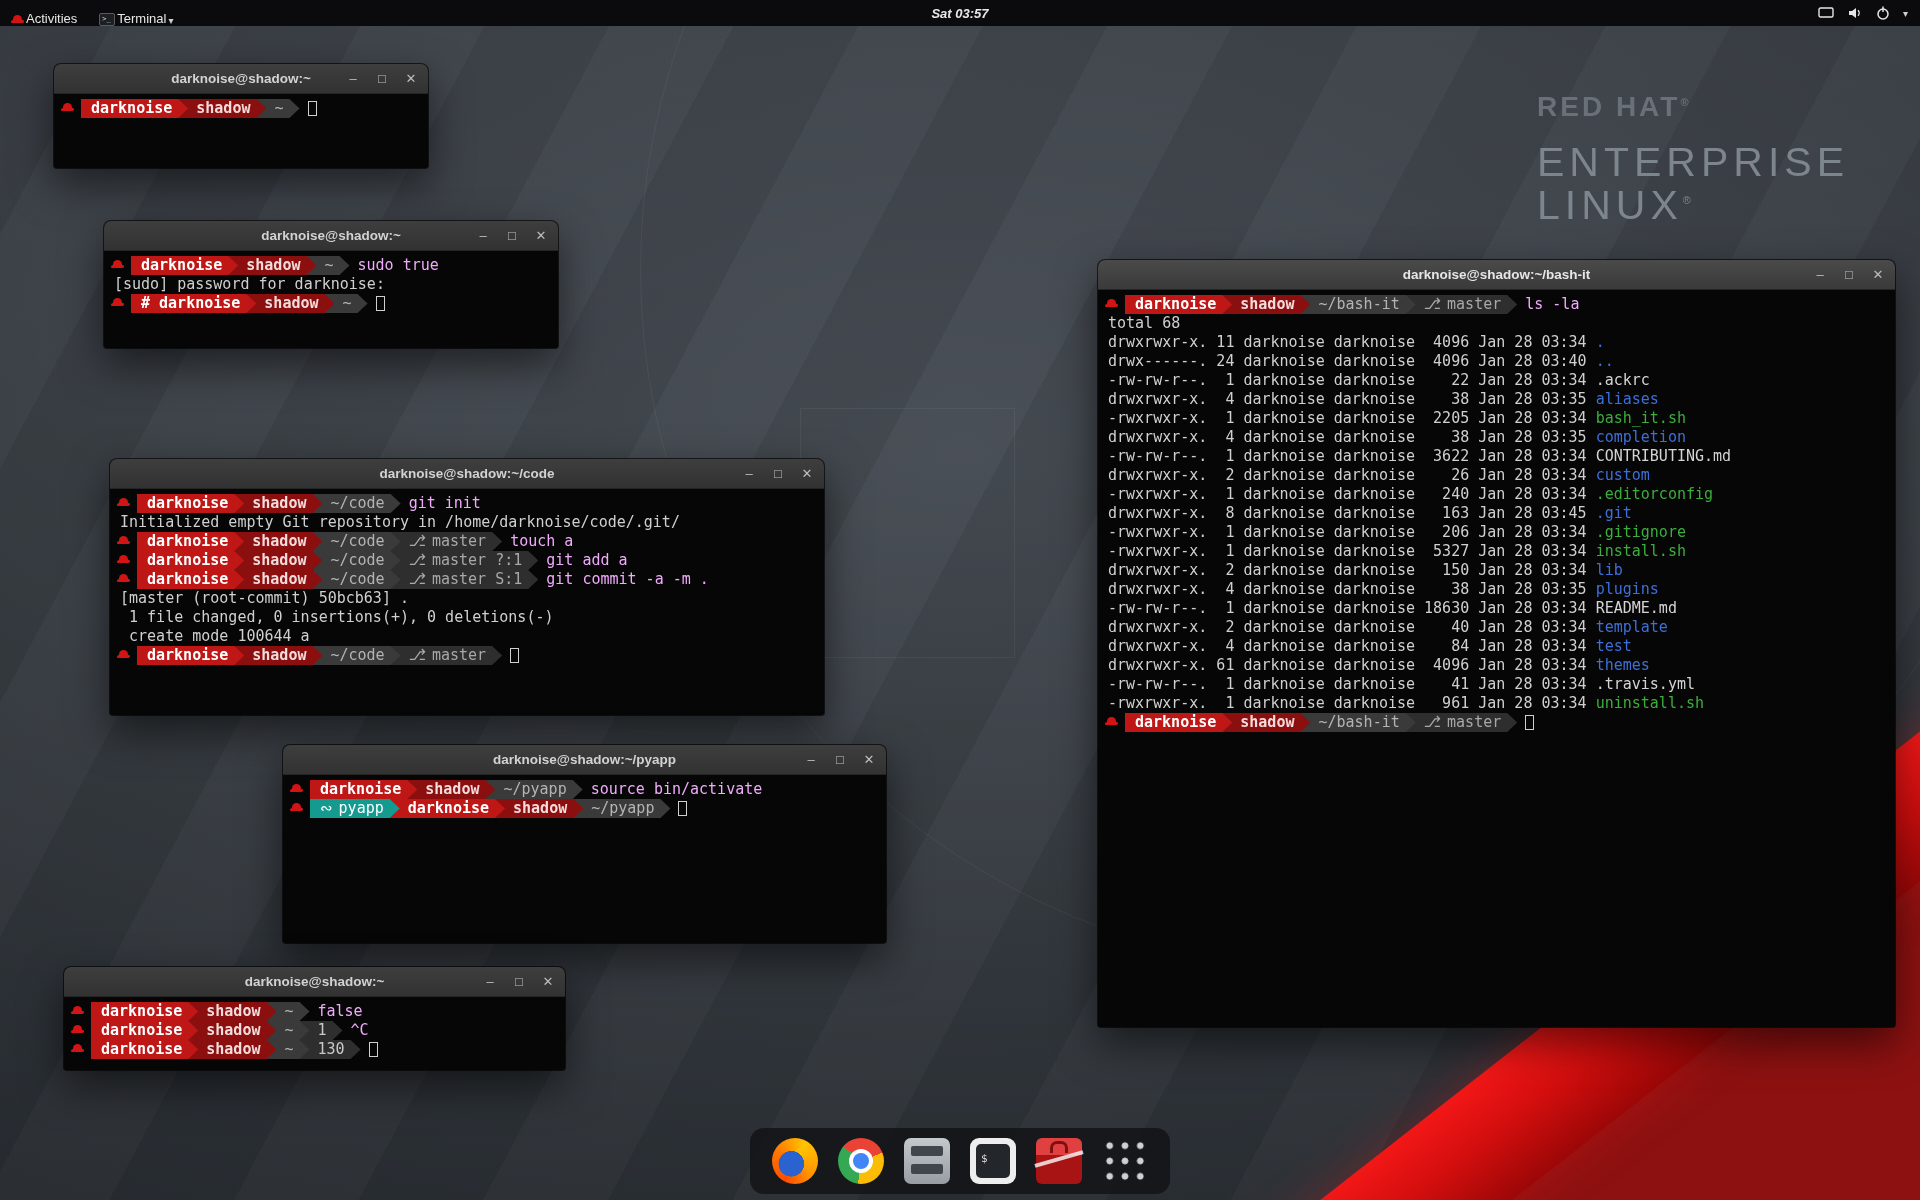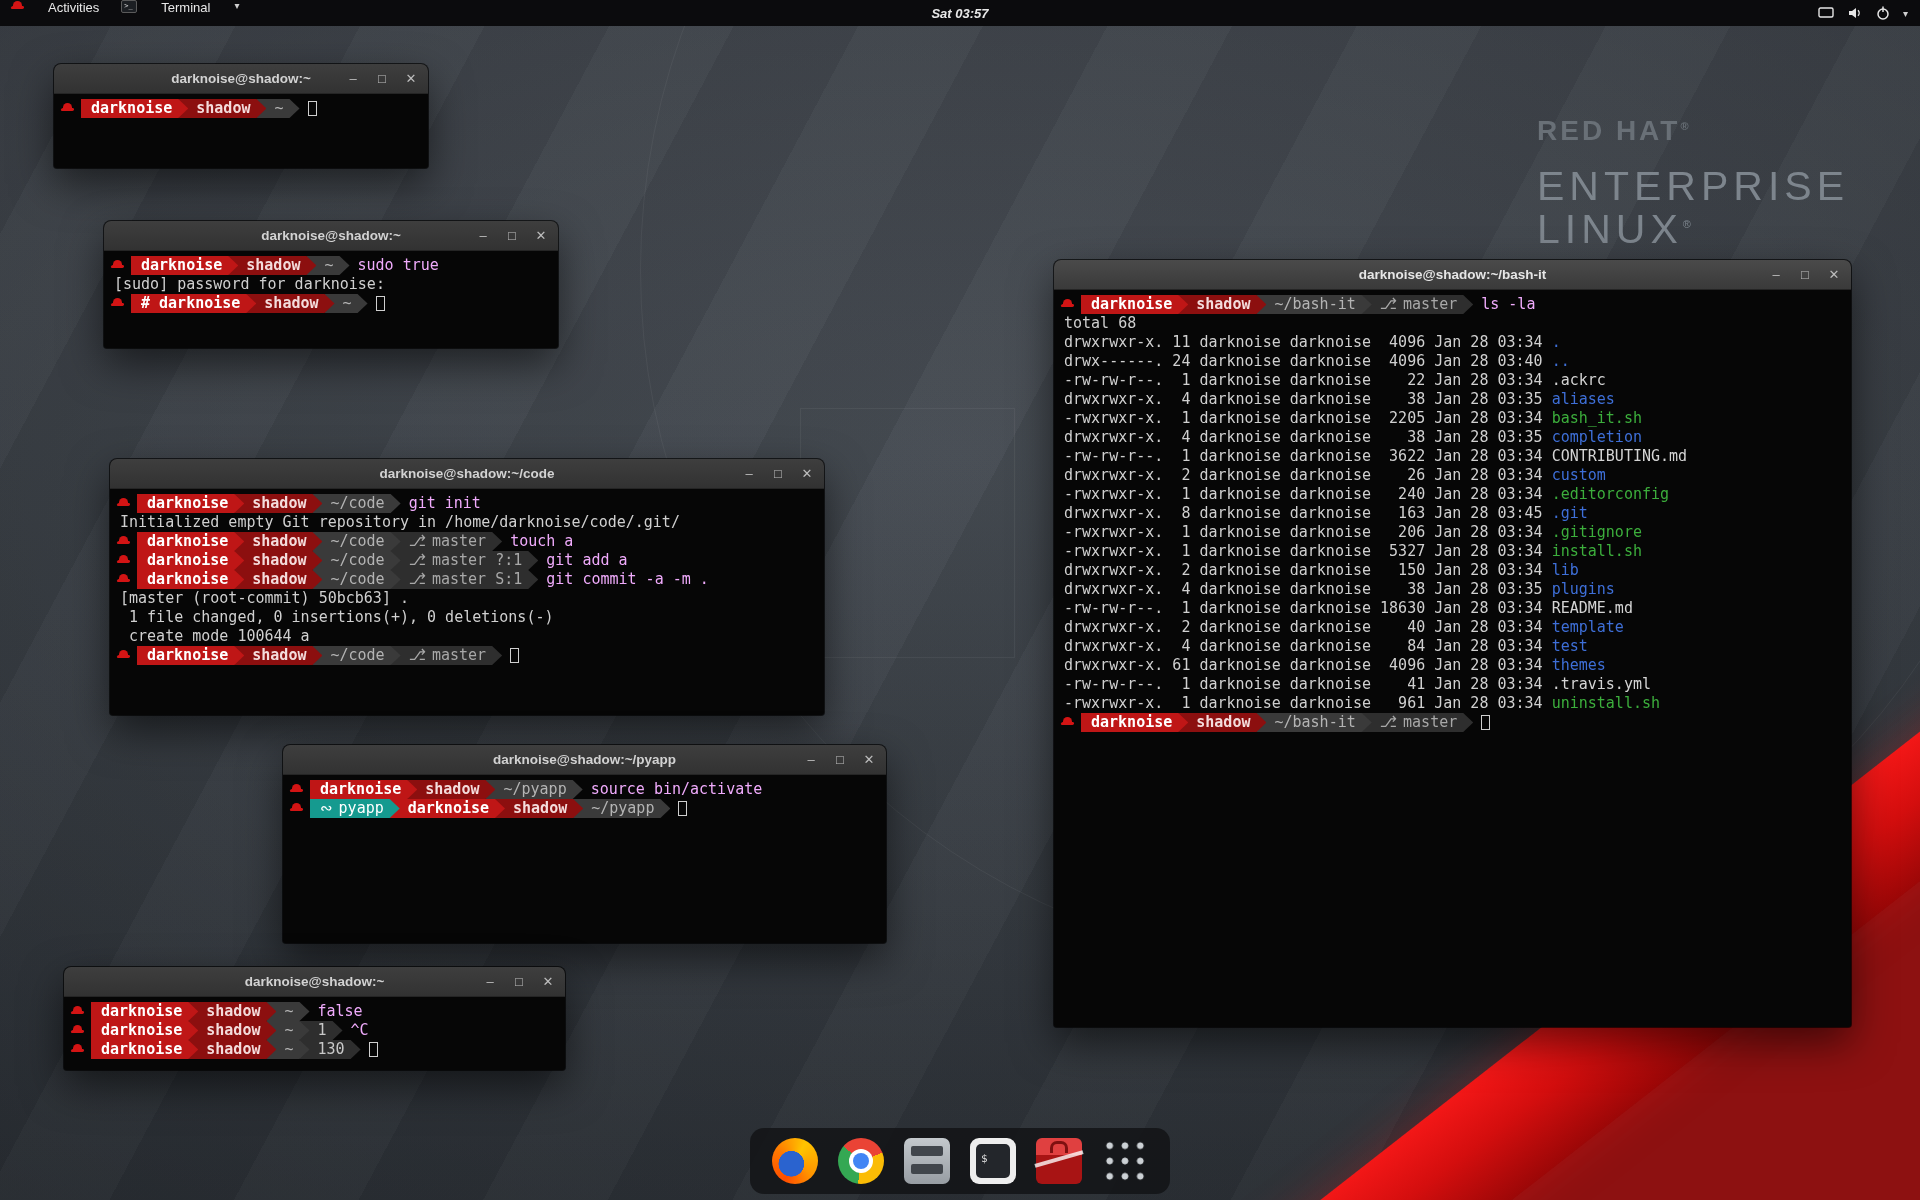--- a/index.html
+++ b/index.html
@@ -17,50 +17,50 @@
     border:1px solid rgba(255,255,255,0.055); }
   .deco-arc { position:absolute; left:640px; top:-430px; width:1400px; height:1400px;
     border-radius:50%; border:1px solid rgba(255,255,255,0.05); }
   .ribbon { position:absolute; }
   .rb-dark   { left:1240px; top:1030px; width:1400px; height:760px; background:#6e0d0d; transform:rotate(-38deg); }
   .rb-mid    { left:1190px; top:968px;  width:1300px; height:300px; background:#8d1111; transform:rotate(-38deg); }
   .rb-bright { left:1140px; top:888px;  width:1200px; height:118px;
     background:linear-gradient(180deg,#f31717 0%, #d40e0e 45%, #9c0707 100%);
     transform:rotate(-38deg); box-shadow:0 0 46px rgba(255,20,20,0.28); }
 
-  .brand { position:absolute; left:1537px; top:116px; color:#6f777e; z-index:1; line-height:1.05; }
+  .brand { position:absolute; left:1537px; top:92px; color:#6f777e; z-index:1; line-height:1.05; }
   .brand .rh  { font-size:28px; font-weight:bold; letter-spacing:3px; color:#697077; }
   .brand .big { font-size:41px; font-weight:400; letter-spacing:5px; color:#7d858d; }
   .brand sup  { font-size:11px; vertical-align:super; }
   .brand .row2{ margin-top:20px; }
 
   
   .topbar { position:absolute; left:0; top:0; right:0; height:26px; background:#0b0b0d;
     color:#e8e8e8; display:flex; align-items:center; font-size:13px; z-index:500; }
-  .tb-btn { display:flex; align-items:flex-start; gap:24px; padding:0 11px; height:100%; cursor:default; }
+  .tb-btn { display:flex; align-items:flex-end; gap:2px; padding:0 11px; height:100%; cursor:default; }
   .clock  { position:absolute; left:50%; transform:translateX(-50%); font-weight:bold;font-style:italic; }
   .tb-right { margin-left:auto; display:flex; align-items:center; gap:13px; padding-right:12px; height:100%; }
   .caret { font-size:10px; color:#cfcfcf; }
 
   
   .hat { display:inline-block; width:13px; height:12px; position:relative; vertical-align:top; }
   .hat::before { content:""; position:absolute; left:2px; top:1px; width:9px; height:6px;
     background:#d31414; border-radius:5px 5px 1px 1px; }
   .hat::after  { content:""; position:absolute; left:0; top:6px; width:13px; height:3px;
     background:#d31414; border-radius:2px; transform:skewX(-14deg); }
 
   .tglyph { width:16px; height:13px; background:#1c1f23; border:1px solid #5a5a5a; border-radius:2px;
     display:inline-flex; align-items:center; justify-content:flex-start; padding-left:2px; }
   .tglyph i { font-style:normal; font-family:"DejaVu Sans Mono",monospace; font-size:7px; color:#ddd; line-height:1; }
 
   
   .window { position:absolute; display:flex; flex-direction:column; background:#060606;
     border-radius:7px 7px 3px 3px; overflow:hidden; z-index:100;
     box-shadow:0 16px 42px rgba(0,0,0,0.55), 0 0 0 1px rgba(0,0,0,0.65); }
-  .window.focused { z-index:120; }
+  .window.focused { z-index:120;margin-left:44px; }
   .titlebar { flex:0 0 30px; height:30px; background:linear-gradient(#3e3e3e,#323232);
     border-bottom:1px solid #252525; position:relative; display:flex; align-items:center;
     justify-content:center; color:#d2d2d2; font-size:13.5px; font-weight:bold; }
   .focused .titlebar { background:linear-gradient(#4a4a4a,#3a3a3a); color:#e6e6e6; }
   .controls { position:absolute; right:10px; top:0; height:100%; display:flex; align-items:center; gap:15px; }
   .wbtn { color:#bdbdbd; font-size:13px; font-weight:normal; width:14px; text-align:center; cursor:default; }
 
   .term { flex:1; padding:5px 2px; font-family:"DejaVu Sans Mono","DejaVu Sans",monospace;
     font-size:15px; color:#d4d4d4; overflow:hidden; }
   .line { height:19px; line-height:19px; white-space:nowrap; }

